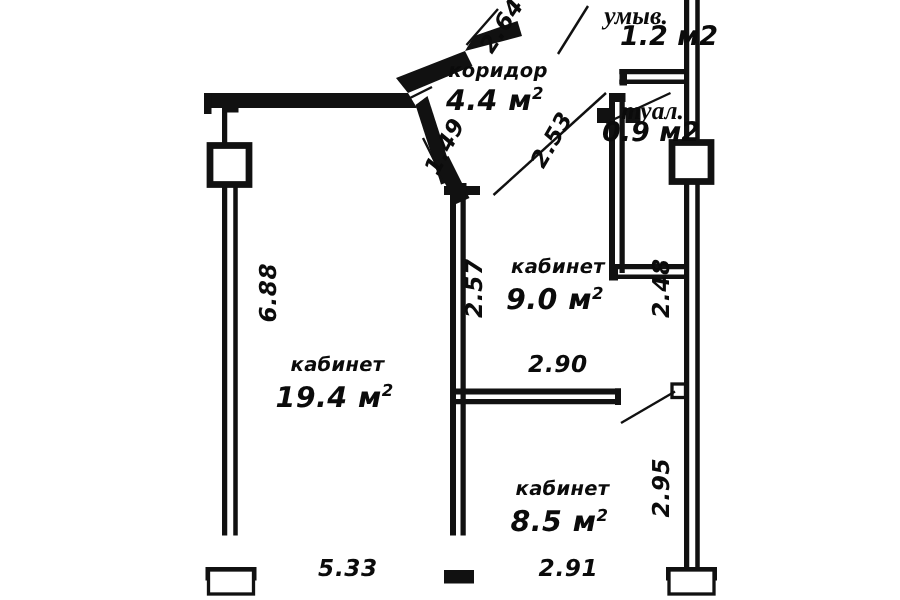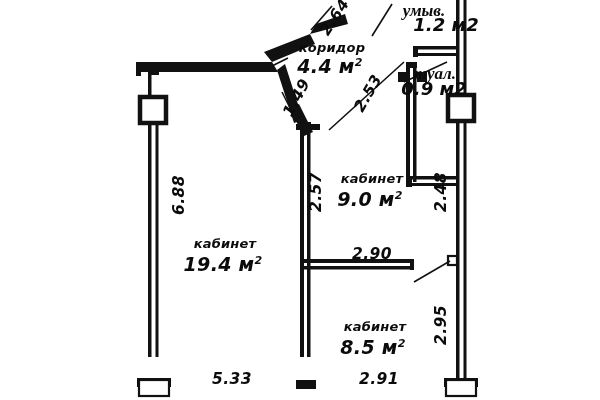--- a/index.html
+++ b/index.html
@@ -245,21 +245,21 @@
   <div class="lbl dim rot-slant2" style="left:281px; top:112px;">1.49</div>
 
   <div class="lbl dim rot-slant3" style="left:352px; top:107px;">2.53</div>
 
   <div class="lbl dim rot90" style="left:172px; top:215px;">6.88</div>
 
   <div class="lbl dim rot90" style="left:309px; top:212px;">2.57</div>
 
   <div class="lbl dim rot90" style="left:434px; top:212px;">2.48</div>
 
-  <div class="lbl dim center" style="left:372px; top:247px;">2.90</div>
+  <div class="lbl dim center" style="left:372px; top:236px;">2.90</div>
 
   <div class="lbl dim rot90" style="left:434px; top:345px;">2.95</div>
 
   <div class="lbl dim center" style="left:232px; top:372px;">5.33</div>
 
   <div class="lbl dim center" style="left:379px; top:372px;font-style:italic;">2.91</div>
 
 </div>
 
 </body></html>

